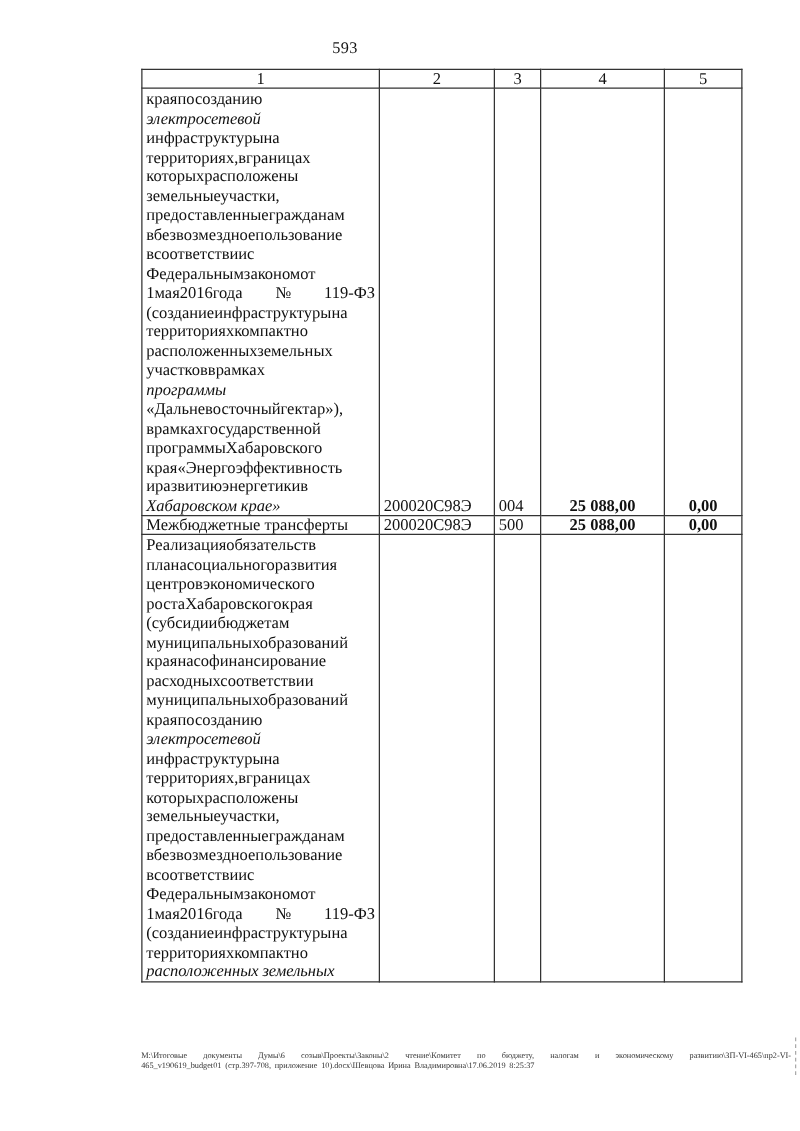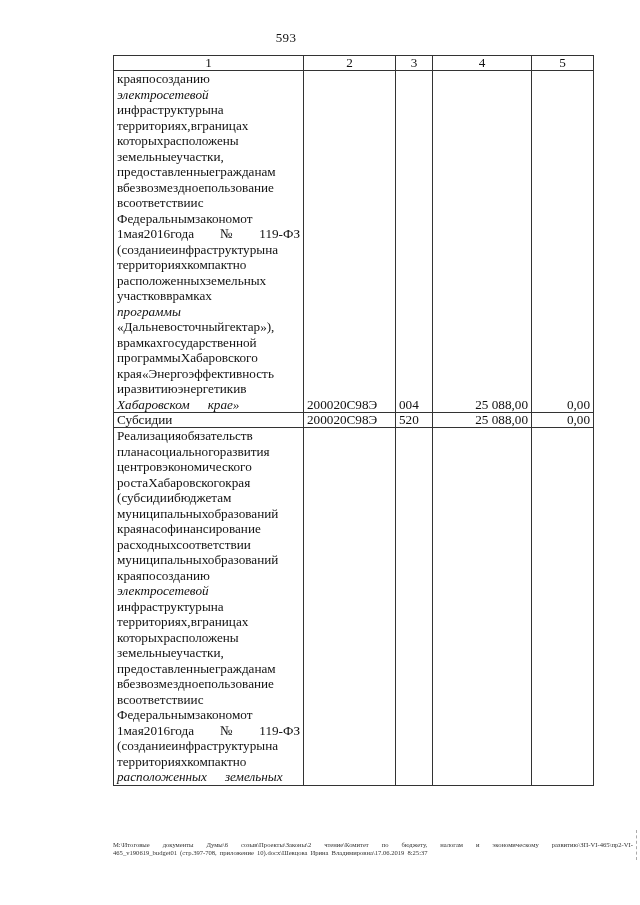--- a/index.html
+++ b/index.html
@@ -11,21 +11,21 @@
       width: 640px;
       height: 905px;
       position: relative;
       overflow: hidden;
       font-family: "Liberation Serif", "DejaVu Serif", serif;
       color: #111;
     }
     .page-number {
       position: absolute;
       top: 30px;
-      left: 14px;
+      left: 4px;
       width: 520px;
       text-align: center;
       font-size: 13px;
       letter-spacing: 0.3px;
       padding-left: 12px;
     }
     table.budget {
       position: absolute;
       top: 55px;
       left: 113px;
@@ -59,31 +59,31 @@
       hyphens: none;
     }
     td.desc .line {
       display: block;
       text-align: justify;
       text-align-last: justify;
       white-space: nowrap;
       height: 15.5px;
     }
     td.code { text-align: left; }
-    td.num { text-align: right; }
+    td.num { text-align: center; font-weight: bold; }
     tr.short td { height: 14px; line-height: 14px; }
     .lines-flex .line {
       display: flex;
       justify-content: space-between;
     }
     .lines-flex .line.left {
       justify-content: flex-start;
       font-style: italic;
     }
-    .lines-flex .line.left span + span { margin-left: 18px; }
+    .lines-flex .line.left span + span { margin-left: 3px; }
     .footer {
       position: absolute;
       top: 841px;
       left: 113px;
       width: 520px;
       font-size: 6.6px;
       line-height: 8px;
       color: #333;
       font-family: "Liberation Serif", "DejaVu Serif", serif;
     }
@@ -150,23 +150,23 @@
           <div class="line"><span>края</span><span>«Энергоэффективность</span></div>
           <div class="line"><span>и</span><span>развитию</span><span>энергетики</span><span>в</span></div>
           <div class="line left"><span>Хабаровском</span><span>крае»</span></div>
         </td>
       <td class="code">200020С98Э</td>
       <td class="code">004</td>
       <td class="num">25 088,00</td>
       <td class="num">0,00</td>
     </tr>
     <tr class="short">
-      <td>Субсидии</td>
+      <td>Межбюджетные трансферты</td>
       <td class="code">200020С98Э</td>
-      <td class="code">520</td>
+      <td class="code">500</td>
       <td class="num">25 088,00</td>
       <td class="num">0,00</td>
     </tr>
     <tr>
       <td class="desc lines-flex" id="desc-3">
           <div class="line"><span>Реализация</span><span>обязательств</span></div>
           <div class="line"><span>плана</span><span>социального</span><span>развития</span></div>
           <div class="line"><span>центров</span><span>экономического</span></div>
           <div class="line"><span>роста</span><span>Хабаровского</span><span>края</span></div>
           <div class="line"><span>(субсидии</span><span>бюджетам</span></div>

